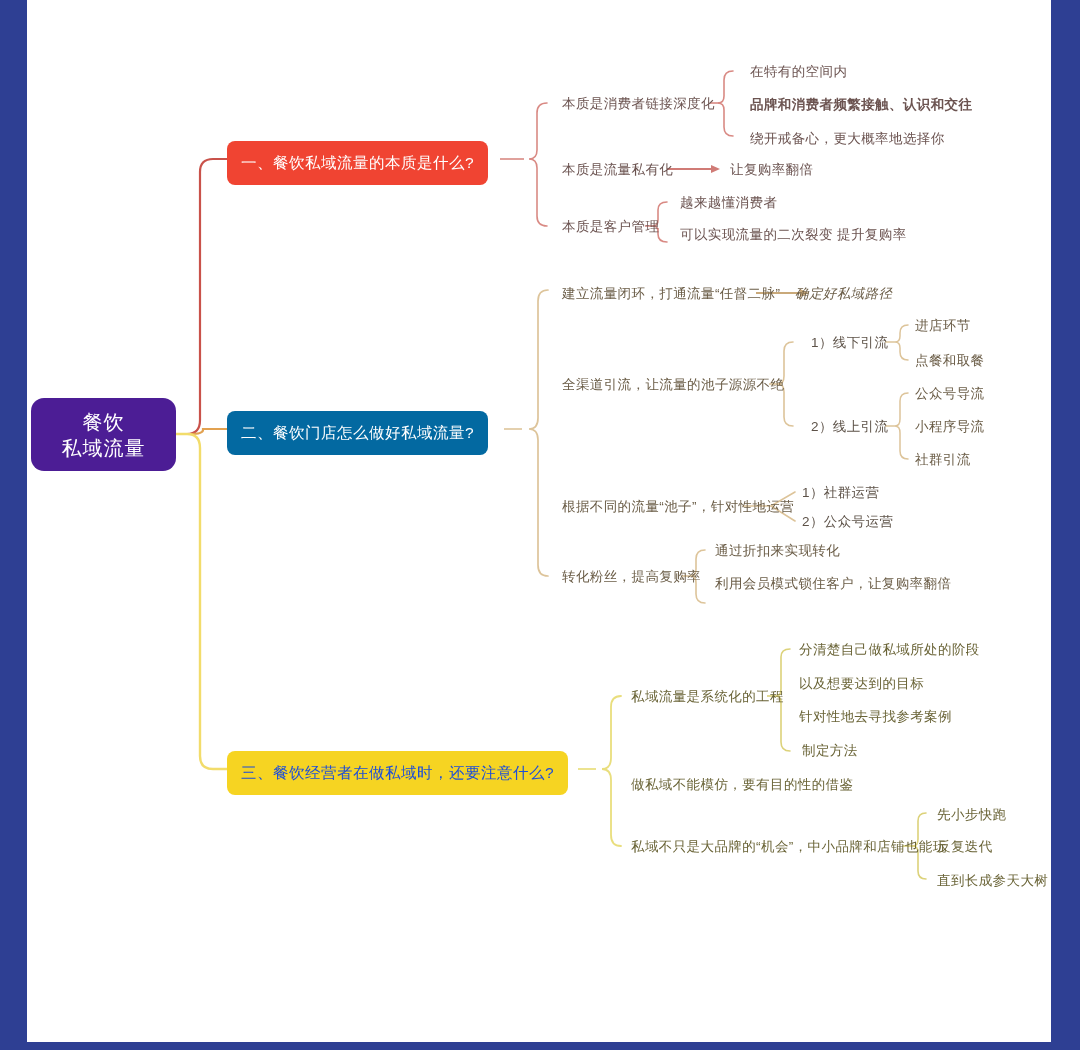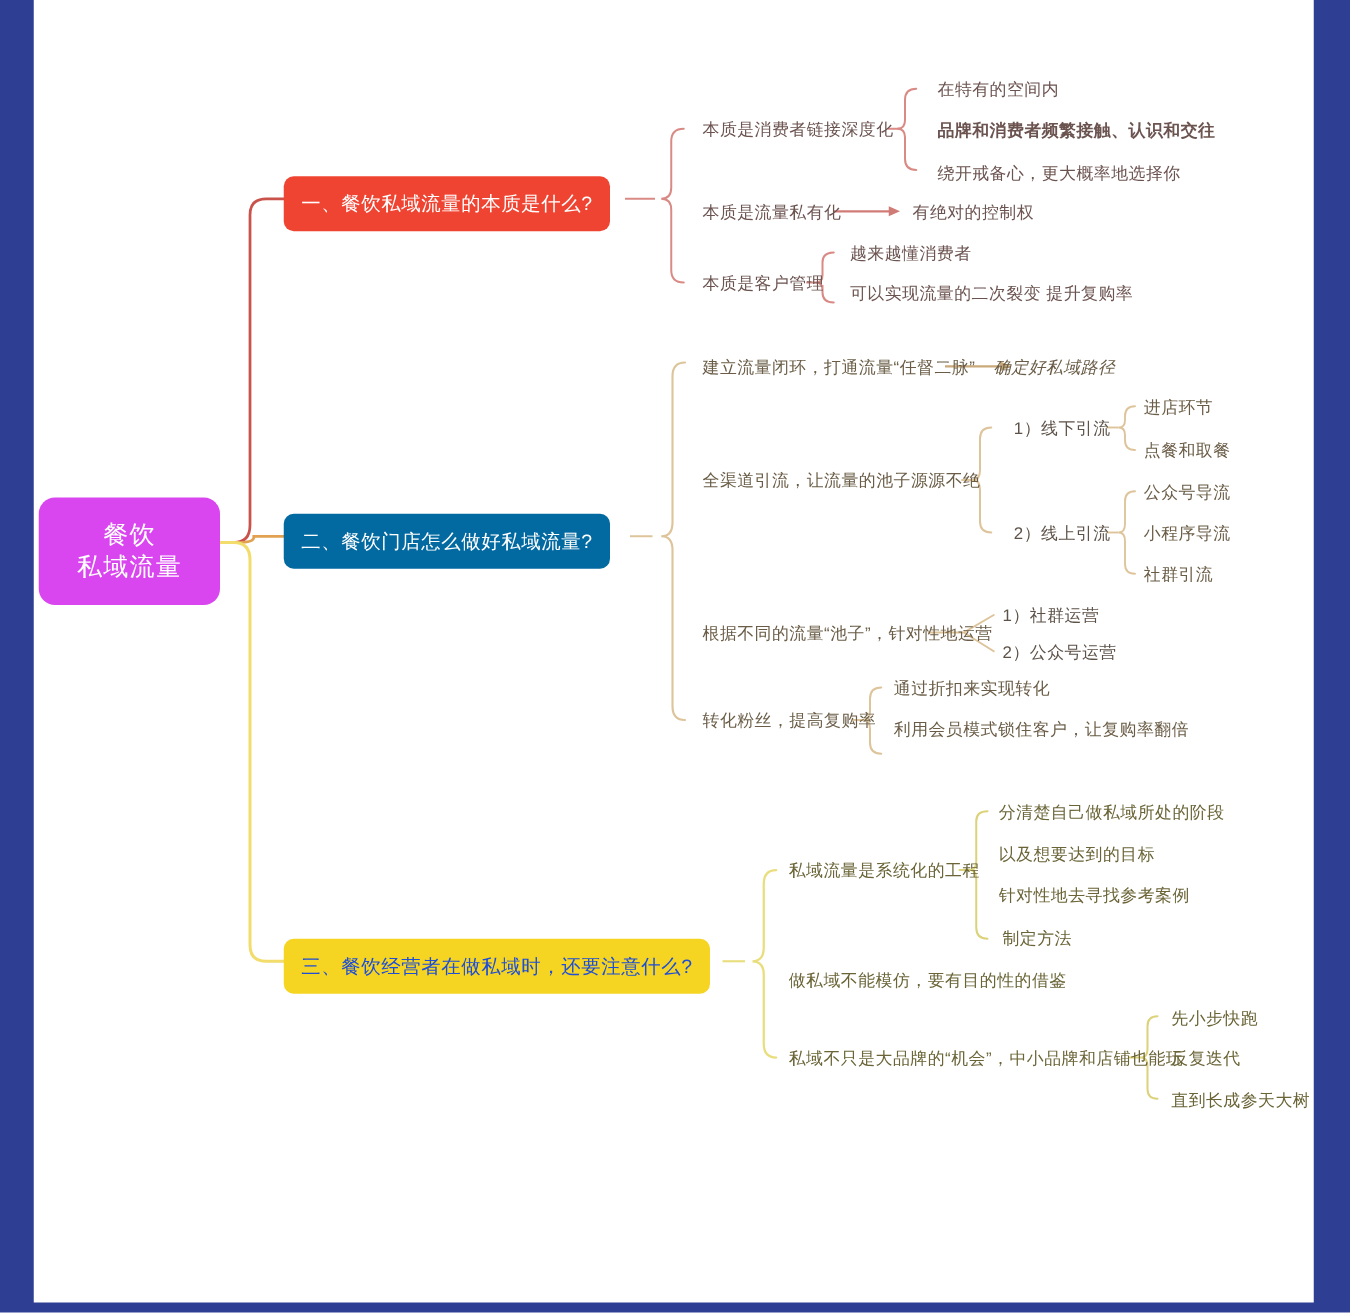--- a/index.html
+++ b/index.html
@@ -14,22 +14,22 @@
     left:27px;top:0px;
     width:1024px;height:1042px;
     background:#ffffff;
     overflow:hidden;
   }
   #svg-layer{position:absolute;left:0;top:0;width:1024px;height:1042px;}
   .node{position:absolute;white-space:nowrap;}
 
   
   .root-box{
-    left:4px;top:398px;width:145px;height:86px;
-    background:#d946ef;border-radius:13px;
+    left:4px;top:398px;width:145px;height:73px;
+    background:#4c1d95;border-radius:13px;
     color:#ffffff;font-size:20px;line-height:26px;
     display:flex;flex-direction:column;align-items:center;justify-content:center;
     letter-spacing:1px;
   }
   .root-box span{display:block;}
 
   
   .pill{
     height:36px;border-radius:8px;
     display:flex;align-items:center;
@@ -109,21 +109,21 @@
   </div>
 
   <div class="node pill pill-1">一、餐饮私域流量的本质是什么?</div>
 
   <div class="node t red" style="left:535px;top:95px;">本质是消费者链接深度化</div>
   <div class="node t red" style="left:723px;top:63px;">在特有的空间内</div>
   <div class="node t red" style="left:723px;top:96px;font-weight:bold;">品牌和消费者频繁接触、认识和交往</div>
   <div class="node t red" style="left:723px;top:130px;">绕开戒备心，更大概率地选择你</div>
 
   <div class="node t red" style="left:535px;top:161px;">本质是流量私有化</div>
-  <div class="node t red" style="left:703px;top:161px;">有绝对的控制权</div>
+  <div class="node t red" style="left:703px;top:161px;">让复购率翻倍</div>
 
   <div class="node t red" style="left:535px;top:218px;">本质是客户管理</div>
   <div class="node t red" style="left:653px;top:194px;font-family:Liberation Serif, serif;">越来越懂消费者</div>
   <div class="node t red" style="left:653px;top:226px;">可以实现流量的二次裂变 提升复购率</div>
 
   <div class="node pill pill-2">二、餐饮门店怎么做好私域流量?</div>
 
   <div class="node t tan" style="left:535px;top:285px;">建立流量闭环，打通流量“任督二脉”</div>
   <div class="node t tan" style="left:768px;top:285px;font-style:italic;">确定好私域路径</div>
 

